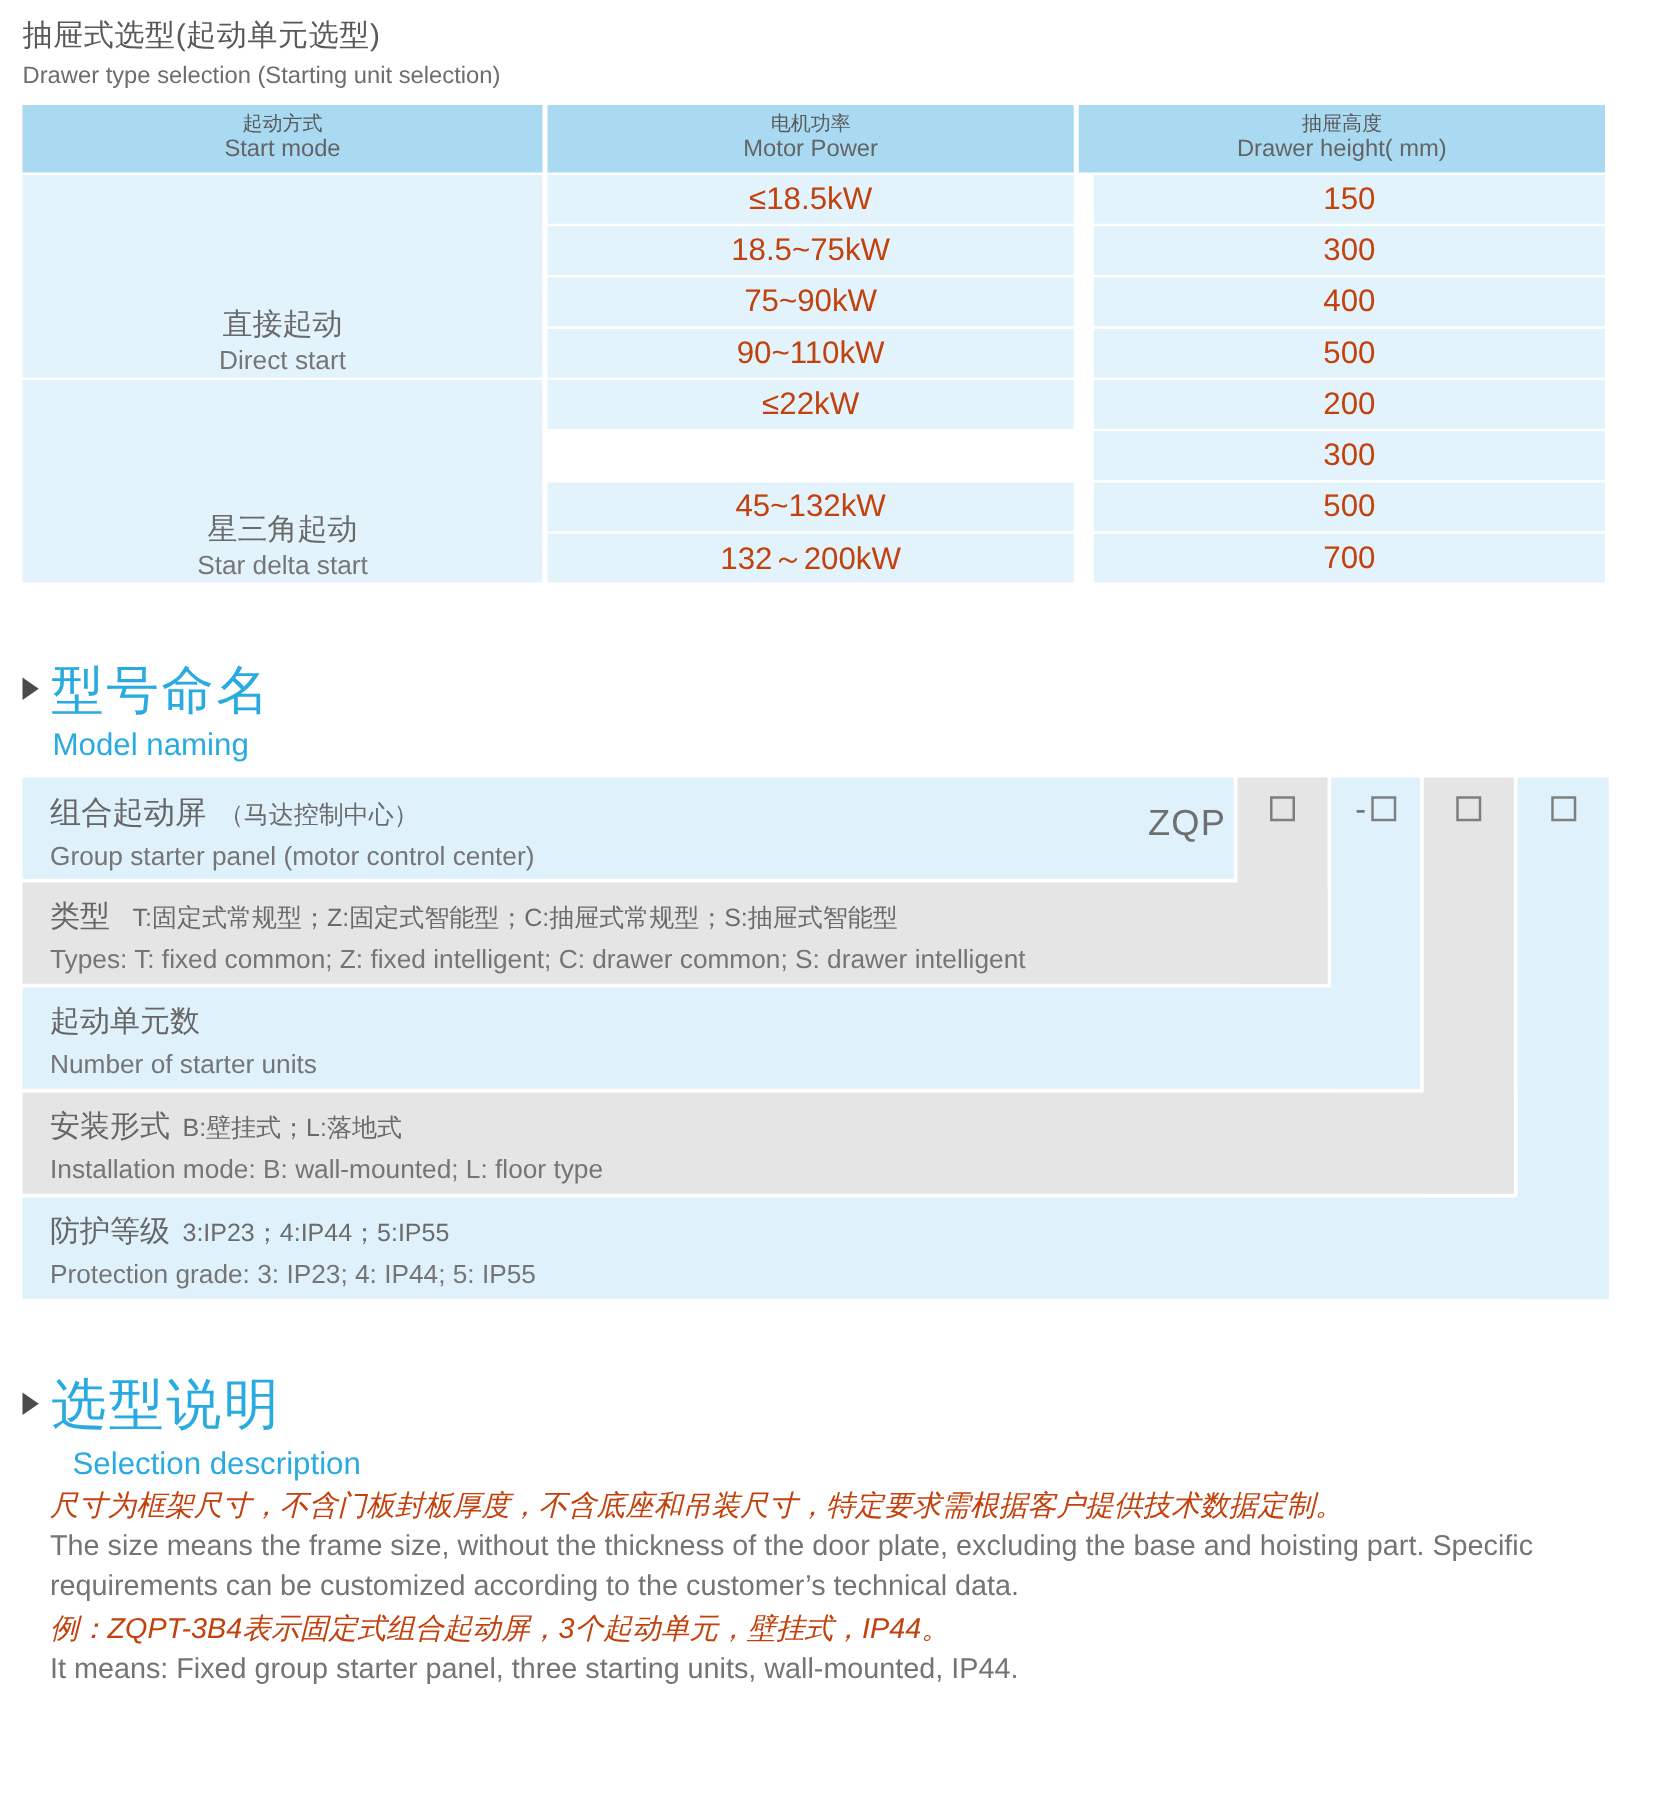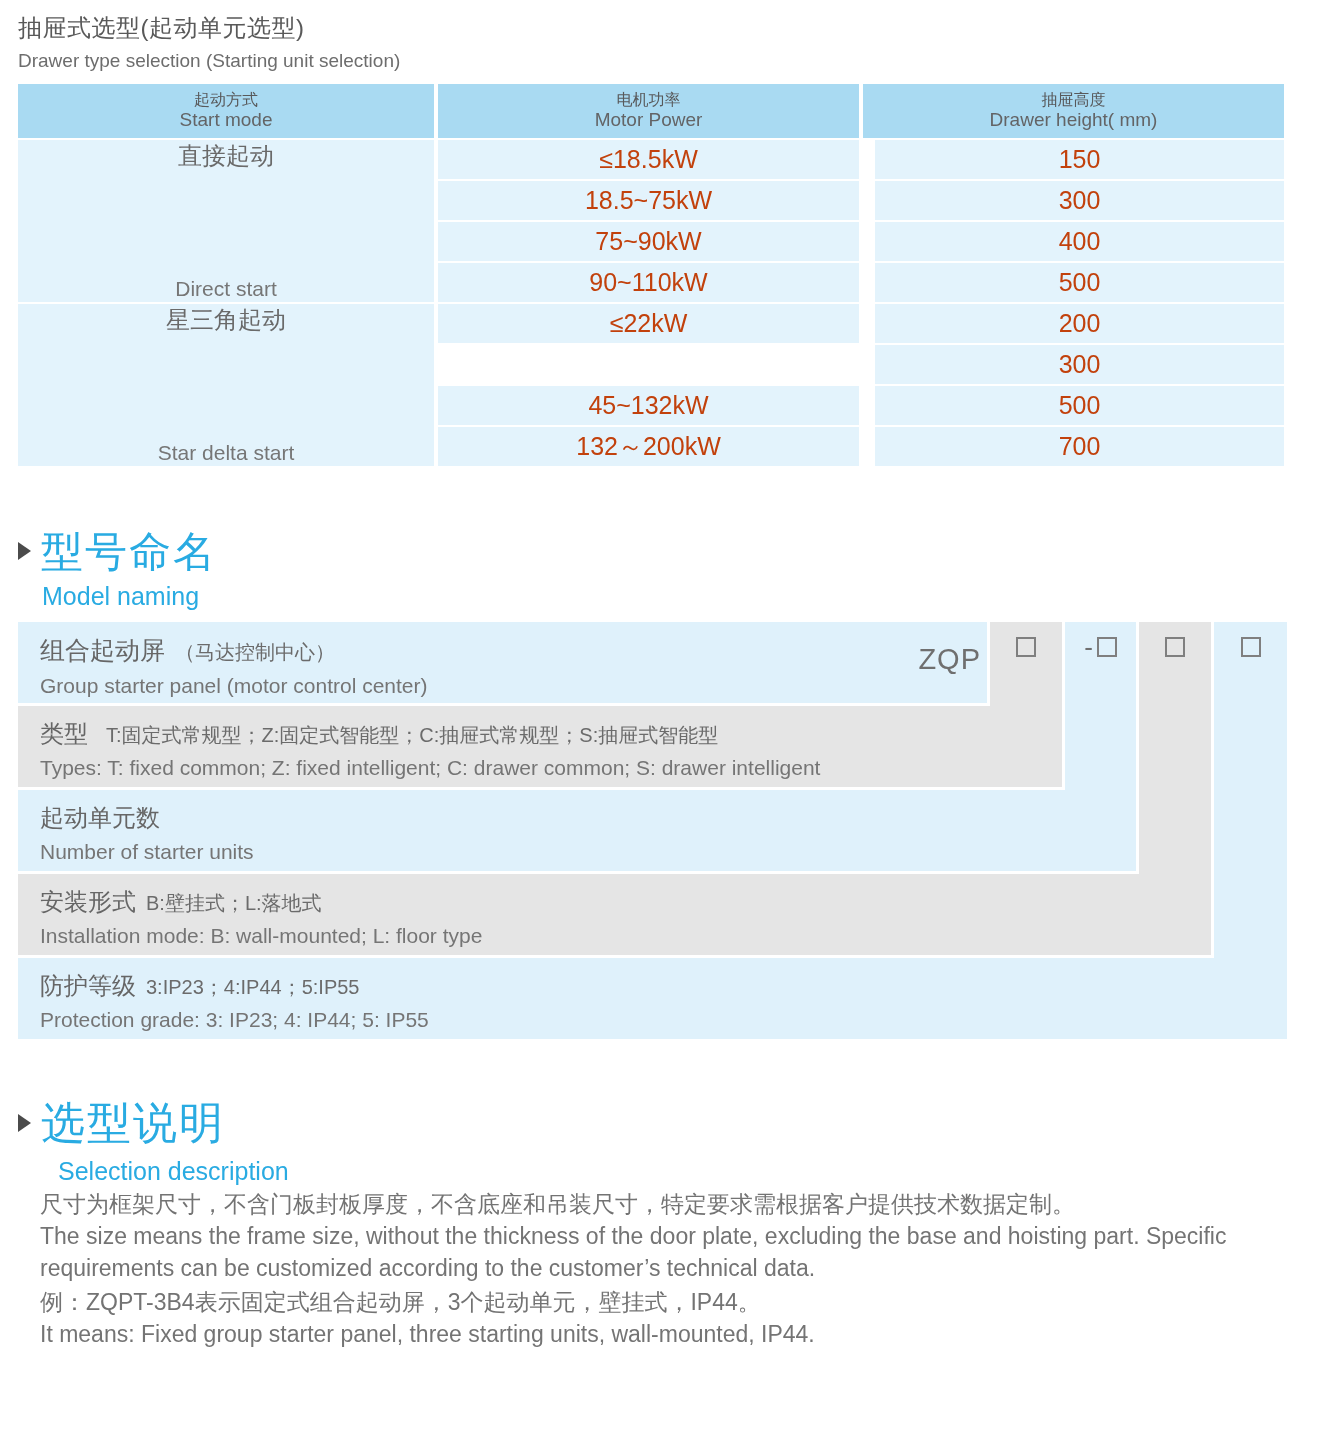--- a/index.html
+++ b/index.html
@@ -30,21 +30,21 @@
     align-items:center; justify-content:center; line-height:1.15;
   }
   .th .zh { font-size:16px; color:#58595b; }
   .th .en { font-size:19px; color:#636466; }
   .td {
     background:#e3f3fc; display:flex; align-items:center; justify-content:center;
     font-size:25px; color:#c2410c;
   }
   .tg {
     background:#e3f3fc; display:flex; flex-direction:column;
-    align-items:center; justify-content:space-between; line-height:1.3;
+    align-items:center; justify-content:flex-end; line-height:1.3;
   }
   .tg .zh { font-size:24px; color:#6a6a6a; }
   .tg .en { font-size:21px; color:#767676; }
   .g1 { grid-row:2/6; grid-column:1; }
   .g2 { grid-row:6/10; grid-column:1; }
   .c2 { grid-column:2; } .c3 { grid-column:3;margin-left:12px; }
 
   
   .section-head { position:absolute; left:18px; }
   .tri {
@@ -76,21 +76,21 @@
   .s2 { left:1047px; width:71px; height:249px; background:#dff1fb; }
   .s3 { left:1121px; width:72px; height:333px; background:#e5e5e5; }
   .s4 { left:1196px; width:73px; height:417px; background:#dff1fb; }
   .boxline { display:flex; align-items:center; margin-top:15px; gap:4px; }
   .dbox { width:20px; height:20px; border:2px solid #7f7f7f; background:transparent; }
   .dash { font-size:26px; color:#6f6f6f; line-height:20px; }
 
   
   .desc-text { position:absolute; left:40px; top:1188px; width:1248px; }
   .desc-text p { font-size:23px; line-height:32px; }
-  .p-zh { color:#737373; }
+  .p-zh { color:#c2410c;font-style:italic; }
   .p-en { color:#747474; }
   .p-gap { margin-top:2px; }
 </style>
 </head>
 <body>
 
 <div class="page">
 
   <div class="doc-header">
     <div class="doc-title-zh">抽屉式选型(起动单元选型)</div>

